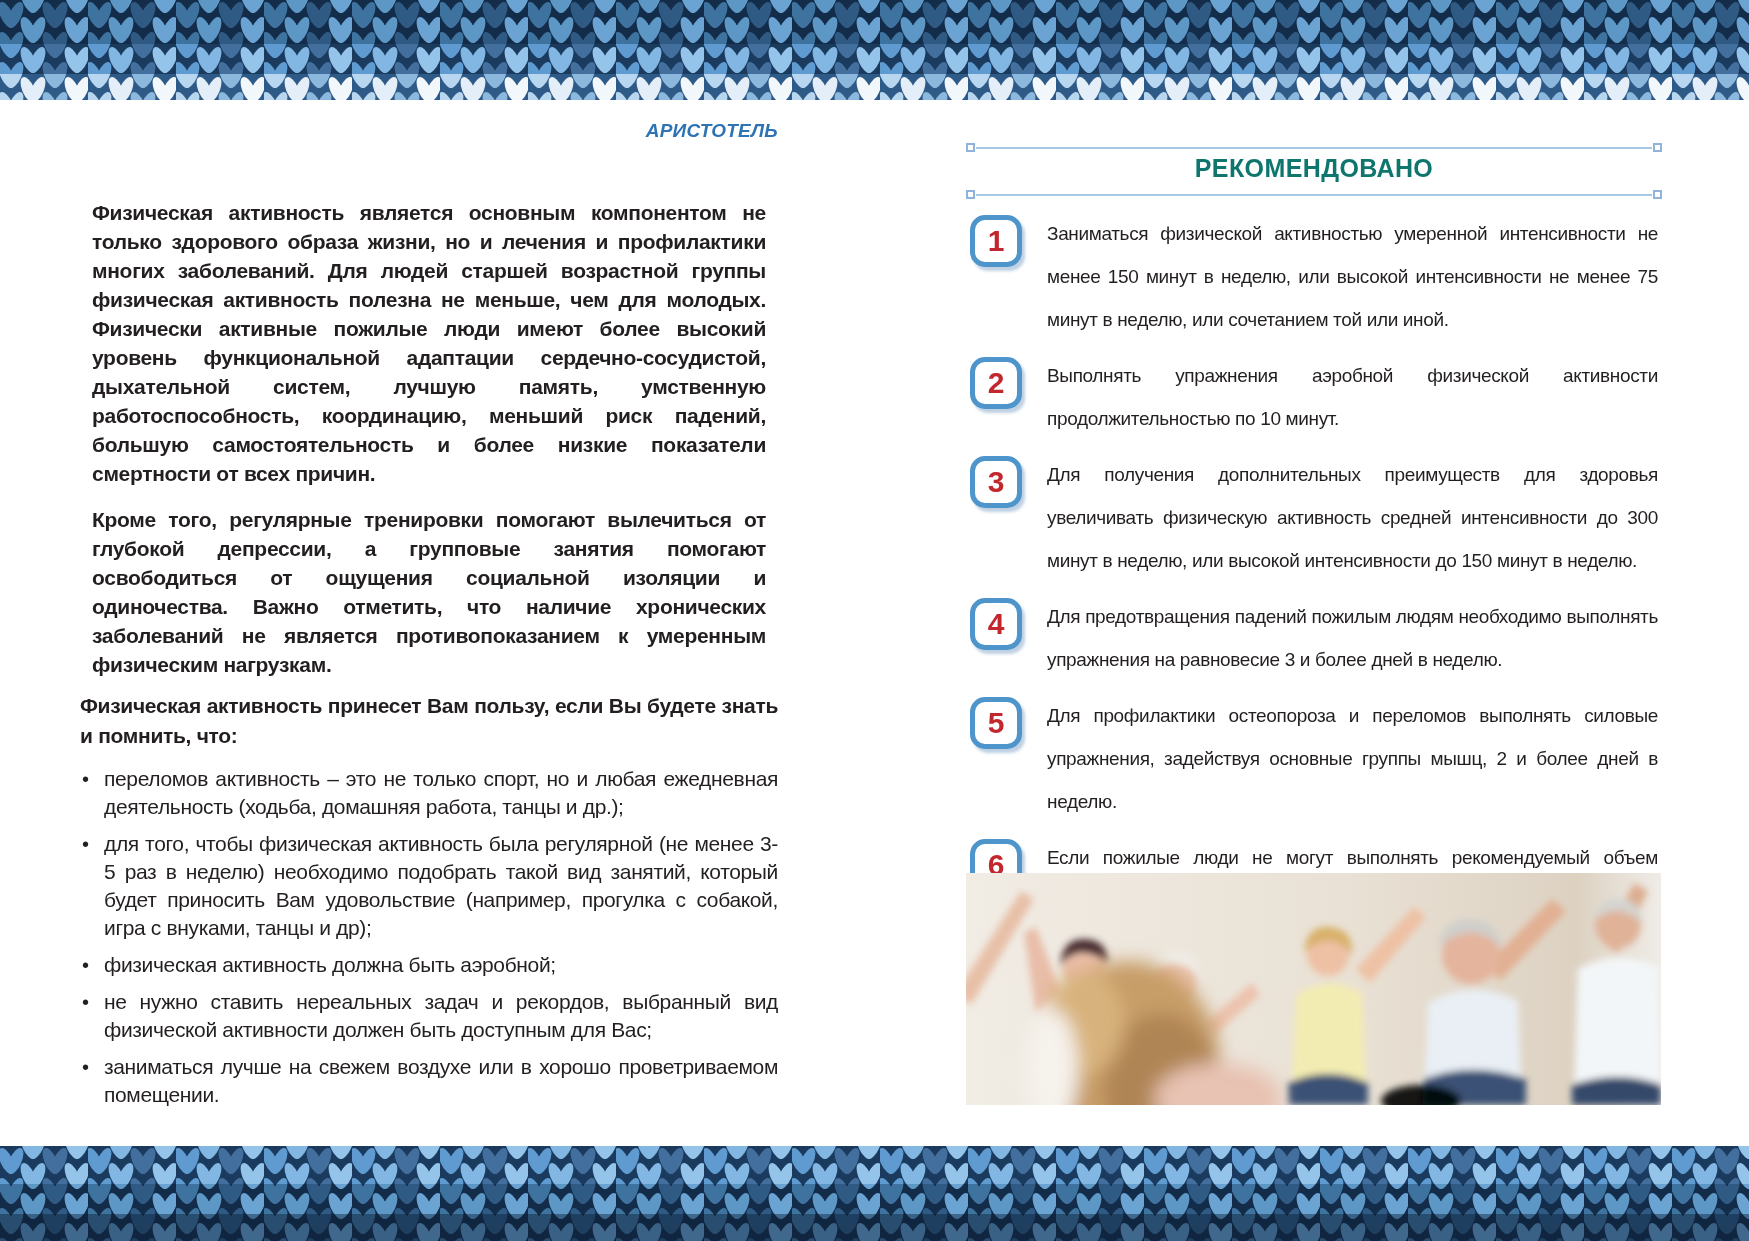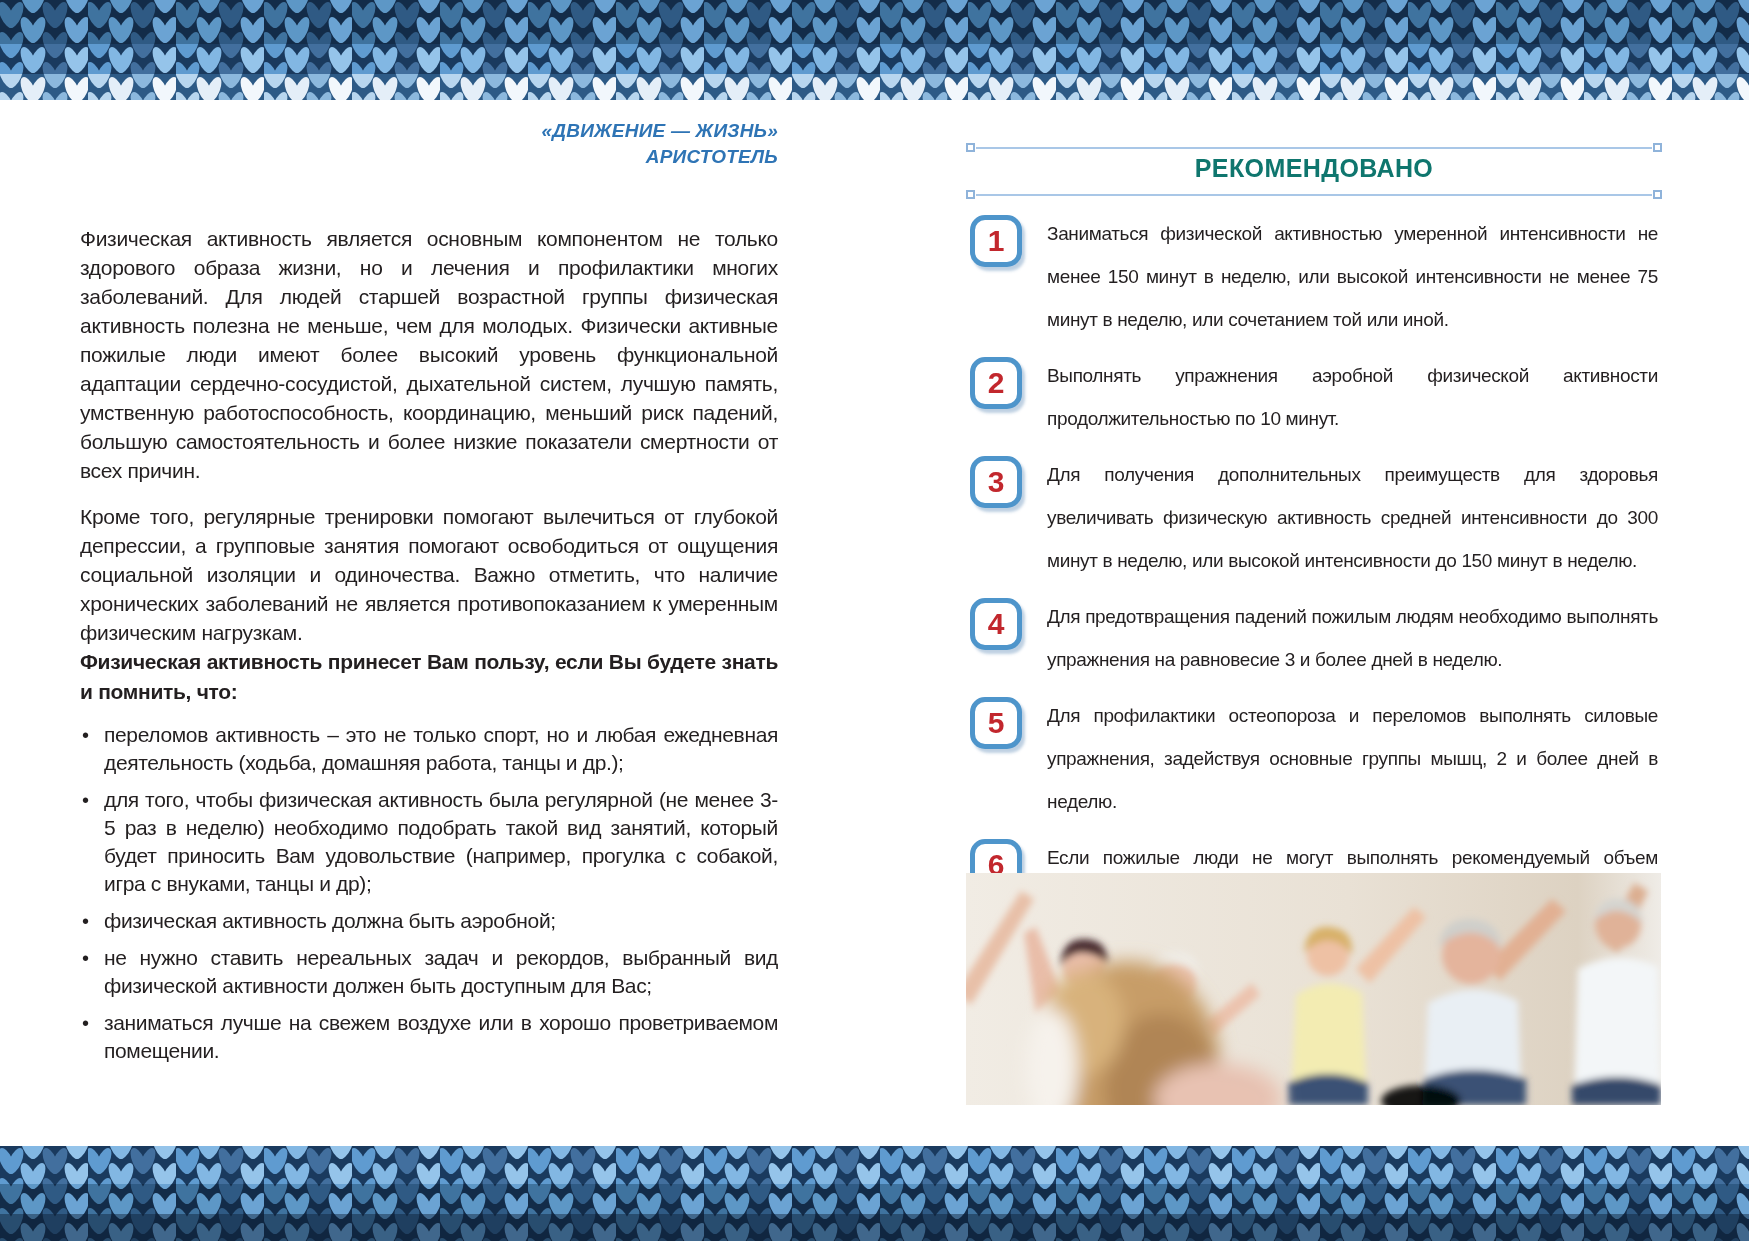--- a/index.html
+++ b/index.html
@@ -8,21 +8,21 @@
     font-family:"Liberation Sans",sans-serif;color:#231f20;overflow:hidden;
   }
   [data-name]{box-sizing:border-box;}
   
   .band{position:absolute;left:0;width:1749px;display:block;}
   .band-top{top:0;height:100px;}
   .band-bottom{top:1146px;height:95px;}
   
   .left-col{position:absolute;left:80px;top:118px;width:698px;}
   .quote{color:#2e74b5;font-weight:bold;font-style:italic;font-size:19px;line-height:26px;text-align:right;letter-spacing:.2px;}
-  .para{font-size:21px;line-height:29px;text-align:justify;letter-spacing:-.3px;margin:0;}
+  .para{font-size:21px;line-height:29px;text-align:justify;letter-spacing:-.3px;margin:12px;font-weight:bold;}
   .p1{margin-top:54px;}
   .p2{margin-top:17px;}
   .list-intro{font-weight:bold;font-size:21px;line-height:30px;text-align:justify;letter-spacing:-.3px;}
   ul.bullets{list-style:none;margin:14px 0 0 0;padding:0;}
   ul.bullets li{
     position:relative;padding-left:24px;margin-bottom:9px;
     font-size:21px;line-height:28px;text-align:justify;letter-spacing:-.35px;
   }
   ul.bullets li:before{content:"•";position:absolute;left:2px;top:0;font-size:20px;}
   
@@ -95,21 +95,20 @@
 
 <svg class="band band-bottom" viewBox="0 0 1749 95" preserveAspectRatio="none" data-name="knit-border-bottom">
   <rect width="1749" height="40" fill="url(#kA)"></rect>
   <rect y="38" width="1749" height="32" fill="url(#kC)"></rect>
   <rect y="68" width="1749" height="27" fill="url(#kC)"></rect>
   <rect y="68" width="1749" height="27" fill="#0d2036" opacity="0.45"></rect>
 </svg>
 
 <div class="left-col" data-name="left-column">
   <div class="quote" data-name="epigraph">
-    <div data-name="epigraph-line-1">«ДВИЖЕНИЕ — ЖИЗНЬ»</div>
     <div data-name="epigraph-line-2">АРИСТОТЕЛЬ</div>
   </div>
   <p class="para p1" data-name="paragraph-1">Физическая активность является основным компонентом не только здорового образа жизни, но и лечения и профилактики многих заболеваний. Для людей старшей возрастной группы физическая активность полезна не меньше, чем для молодых. Физически активные пожилые люди имеют более высокий уровень функциональной адаптации сердечно-сосудистой, дыхательной систем, лучшую память, умственную работоспособность, координацию, меньший риск падений, большую самостоятельность и более низкие показатели смертности от всех причин.</p>
   <p class="para p2" data-name="paragraph-2">Кроме того, регулярные тренировки помогают вылечиться от глубокой депрессии, а групповые занятия помогают освободиться от ощущения социальной изоляции и одиночества. Важно отметить, что наличие хронических заболеваний не является противопоказанием к умеренным физическим нагрузкам.</p>
   <div class="list-intro" data-name="bullet-list-intro">Физическая активность принесет Вам пользу, если Вы будете знать и помнить, что:</div>
   <ul class="bullets" data-name="bullet-list">
     <li data-name="bullet-item">переломов активность – это не только спорт, но и любая ежедневная деятельность (ходьба, домашняя работа, танцы и др.);</li>
     <li data-name="bullet-item">для того, чтобы физическая активность была регулярной (не менее 3-5 раз в неделю) необходимо подобрать такой вид занятий, который будет приносить Вам удовольствие (например, прогулка с собакой, игра с внуками, танцы и др);</li>
     <li data-name="bullet-item">физическая активность должна быть аэробной;</li>
     <li data-name="bullet-item">не нужно ставить нереальных задач и рекордов, выбранный вид физической активности должен быть доступным для Вас;</li>

